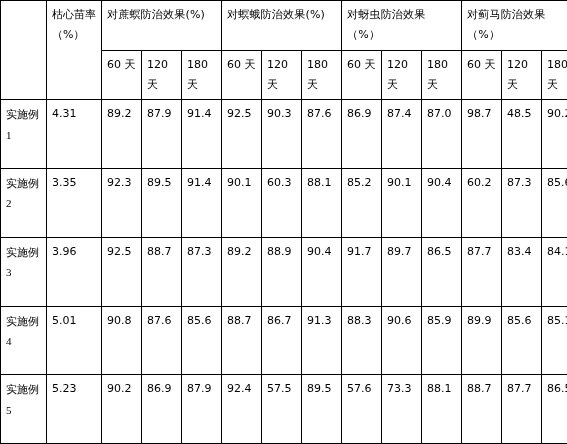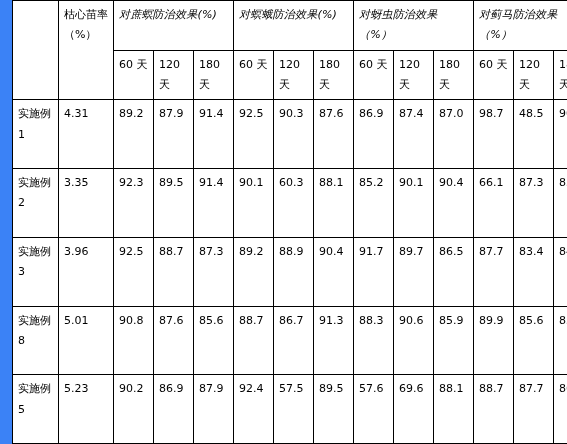--- a/index.html
+++ b/index.html
@@ -13,21 +13,20 @@
     font-family: "DejaVu Sans", "Liberation Sans", sans-serif;
     color: #000000;
     overflow: hidden;
   }
   .sheet {
     width: 567px;
     height: 444px;
     position: relative;
     background: #3b82f6;
     box-sizing: border-box;
-    padding-left: 12px;
   }
   table.results {
     border-collapse: collapse;
     width: 567px;
     height: 444px;
     table-layout: fixed;
   }
   table.results td,
   table.results th {
     border: 1px solid #000000;
@@ -45,33 +44,33 @@
     border: 1px solid #000000;
   }
   .col-example { width: 46px; }
   .col-rate    { width: 55px; }
   .col-day     { width: 40px; }
 
   .hdr-group {
     font-weight: bold;
     font-size: 11px;
     letter-spacing: 0.2px;
-    font-style: italic;
   }
   .hdr-rate {
     font-weight: bold;
     font-size: 11px;
   }
   .hdr-day {
     font-weight: bold;
     font-size: 11px;
   }
   .row-label {
     font-weight: bold;
     font-size: 11px;
+    font-family: Liberation Serif, serif;
   }
   .cell-val {
     font-size: 11px;
   }
   
   .corner-cell {
     border-top: 1px solid #ffffff;
     border-left: 1px solid #ffffff;
     background: #ffffff;
   }
@@ -143,42 +142,42 @@
         <td class="cell-val">3.35</td>
         <td class="cell-val">92.3</td>
         <td class="cell-val">89.5</td>
         <td class="cell-val">91.4</td>
         <td class="cell-val">90.1</td>
         <td class="cell-val">60.3</td>
         <td class="cell-val">88.1</td>
         <td class="cell-val">85.2</td>
         <td class="cell-val">90.1</td>
         <td class="cell-val">90.4</td>
-        <td class="cell-val">66.1</td>
+        <td class="cell-val">60.2</td>
         <td class="cell-val">87.3</td>
         <td class="cell-val">85.6</td>
       </tr>
       <tr>
         <td class="row-label">实施例 3</td>
         <td class="cell-val">3.96</td>
         <td class="cell-val">92.5</td>
         <td class="cell-val">88.7</td>
         <td class="cell-val">87.3</td>
         <td class="cell-val">89.2</td>
         <td class="cell-val">88.9</td>
         <td class="cell-val">90.4</td>
         <td class="cell-val">91.7</td>
         <td class="cell-val">89.7</td>
         <td class="cell-val">86.5</td>
         <td class="cell-val">87.7</td>
         <td class="cell-val">83.4</td>
         <td class="cell-val">84.1</td>
       </tr>
       <tr>
-        <td class="row-label">实施例 8</td>
+        <td class="row-label">实施例 4</td>
         <td class="cell-val">5.01</td>
         <td class="cell-val">90.8</td>
         <td class="cell-val">87.6</td>
         <td class="cell-val">85.6</td>
         <td class="cell-val">88.7</td>
         <td class="cell-val">86.7</td>
         <td class="cell-val">91.3</td>
         <td class="cell-val">88.3</td>
         <td class="cell-val">90.6</td>
         <td class="cell-val">85.9</td>
@@ -189,21 +188,21 @@
       <tr>
         <td class="row-label">实施例 5</td>
         <td class="cell-val">5.23</td>
         <td class="cell-val">90.2</td>
         <td class="cell-val">86.9</td>
         <td class="cell-val">87.9</td>
         <td class="cell-val">92.4</td>
         <td class="cell-val">57.5</td>
         <td class="cell-val">89.5</td>
         <td class="cell-val">57.6</td>
-        <td class="cell-val">69.6</td>
+        <td class="cell-val">73.3</td>
         <td class="cell-val">88.1</td>
         <td class="cell-val">88.7</td>
         <td class="cell-val">87.7</td>
         <td class="cell-val">86.5</td>
       </tr>
     </tbody>
   </table>
 </div>
 
 </body></html>

